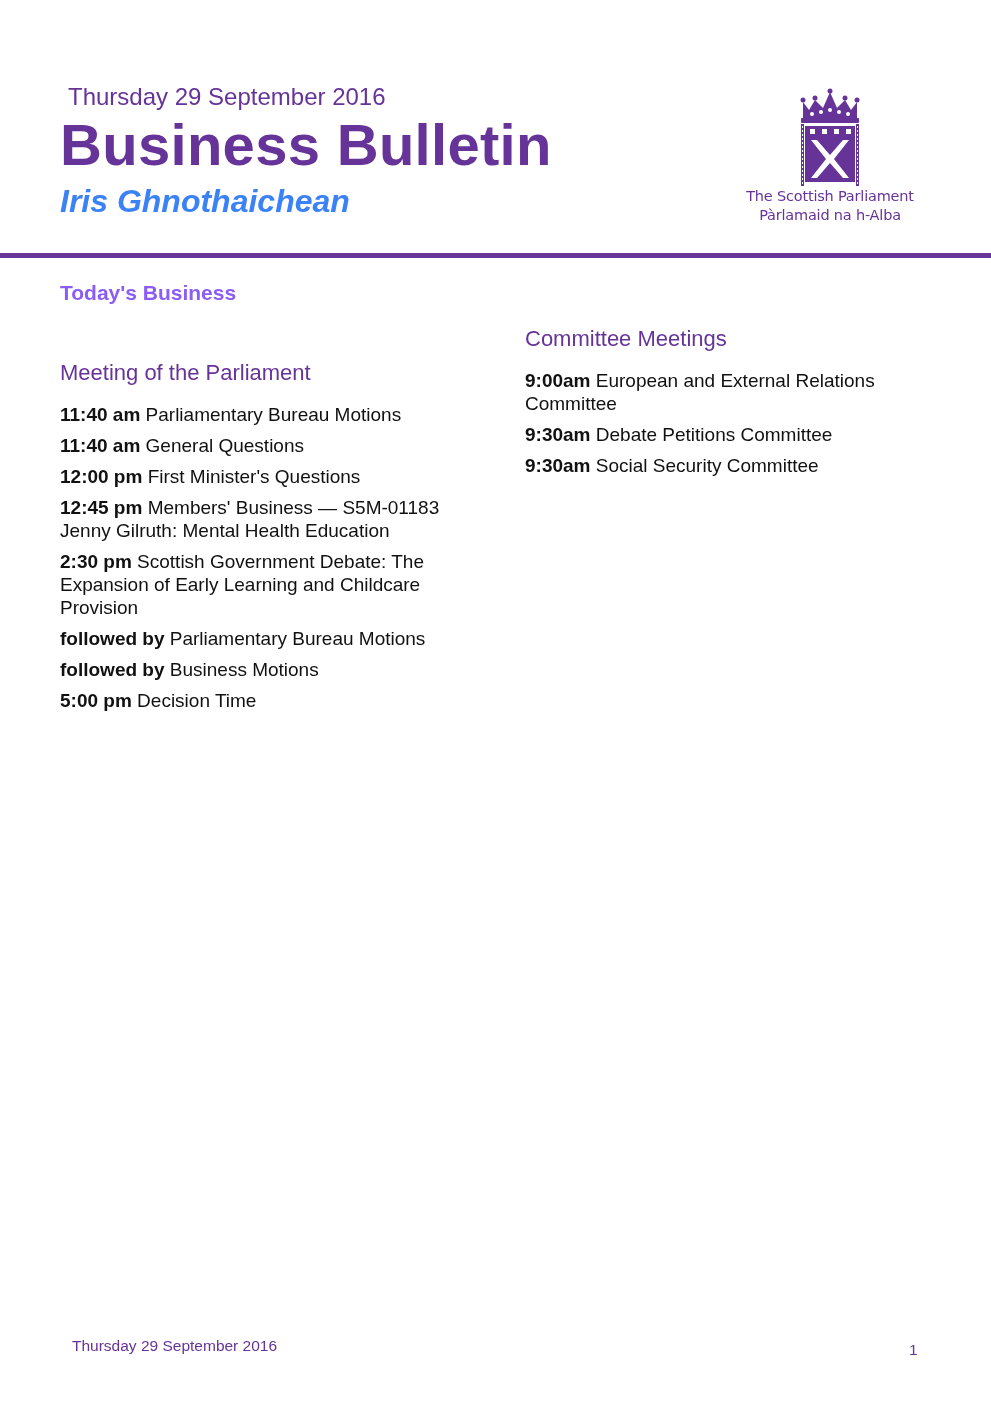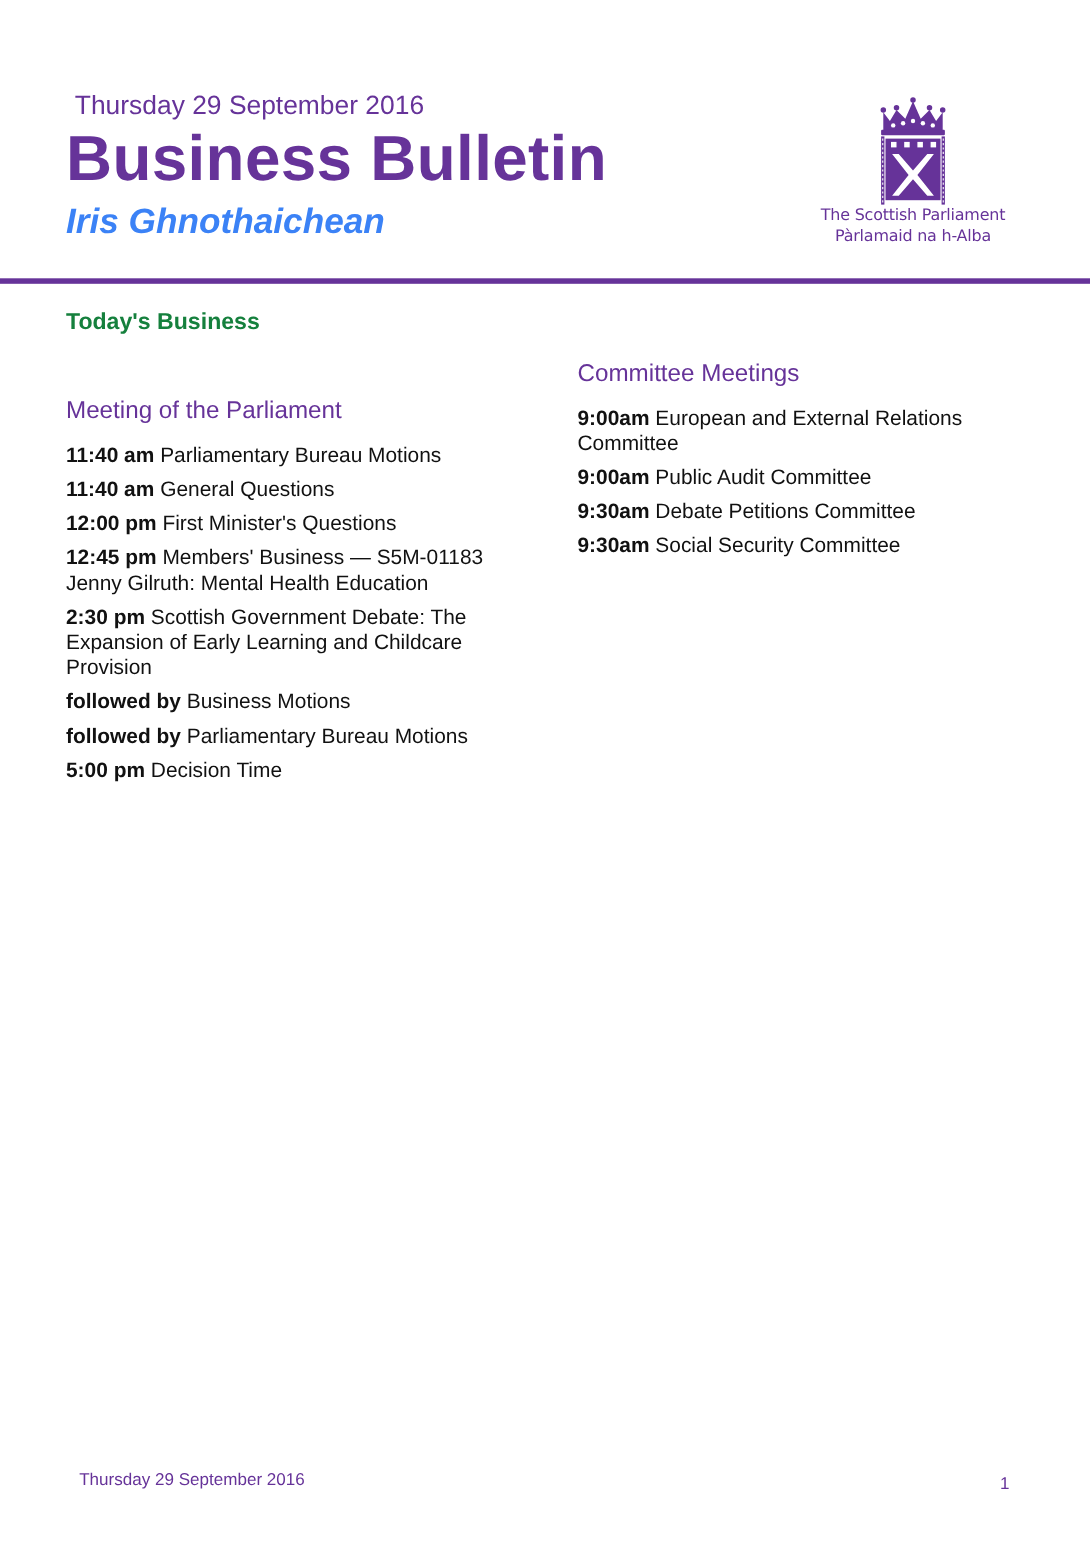--- a/index.html
+++ b/index.html
@@ -11,21 +11,21 @@
     .title { position: absolute; left: 60px; top: 112px; font-size: 58px; font-weight: bold; color: #663399; line-height: 66px; letter-spacing: 0.3px; }
     .subtitle { position: absolute; left: 60px; top: 182px; font-size: 32px; font-weight: bold; font-style: italic; color: #3b82f6; line-height: 38px; }
 
     .logo { position: absolute; left: 740px; top: 88px; width: 180px; height: 145px; }
     .logo-emblem { position: absolute; left: 57px; top: 0; width: 66px; height: 100px; }
     .logo-text { position: absolute; left: 0; top: 99px; width: 180px; text-align: center; color: #663399; font-family: "DejaVu Sans", sans-serif; font-size: 14.5px; line-height: 19px; font-weight: normal; letter-spacing: -0.2px; }
     .logo-text div { white-space: nowrap; }
 
     .rule { position: absolute; left: 0; top: 253px; width: 991px; height: 5px; background: #663399; }
 
-    .section-title { position: absolute; left: 60px; top: 280px; font-size: 21px; font-weight: bold; color: #15803d; line-height: 26px; }
+    .section-title { position: absolute; left: 60px; top: 280px; font-size: 21px; font-weight: bold; color: #8b5cf6; line-height: 26px; }
 
     .col { position: absolute; top: 324px; }
     .col-left { left: 60px; width: 420px; margin-top: 34px; }
     .col-right { left: 525px; width: 400px; }
     .col-heading { font-size: 22px; color: #663399; line-height: 30px; margin-bottom: 15px; }
 
     .item { font-size: 19px; line-height: 23px; margin-bottom: 8px; color: #111; }
     .item .time { font-weight: bold; }
 
     .footer-date { position: absolute; left: 72px; top: 1337px; font-size: 15.5px; color: #663399; }
@@ -84,28 +84,27 @@
 <div class="section-title">Today's Business</div>
 
 <div class="col col-left">
   <div class="col-heading">Meeting of the Parliament</div>
 
   <div class="item"><span class="time">11:40 am</span> <span>Parliamentary Bureau Motions</span></div>
   <div class="item"><span class="time">11:40 am</span> <span>General Questions</span></div>
   <div class="item"><span class="time">12:00 pm</span> <span>First Minister's Questions</span></div>
   <div class="item" style="width:410px"><span class="time">12:45 pm</span> <span>Members' Business — S5M-01183 Jenny Gilruth: Mental Health Education</span></div>
   <div class="item" style="width:395px"><span class="time">2:30 pm</span> <span>Scottish Government Debate: The Expansion of Early Learning and Childcare Provision</span></div>
+  <div class="item"><span class="time">followed by</span> <span>Parliamentary Bureau Motions</span></div>
   <div class="item"><span class="time">followed by</span> <span>Business Motions</span></div>
-  <div class="item"><span class="time">followed by</span> <span>Parliamentary Bureau Motions</span></div>
   <div class="item"><span class="time">5:00 pm</span> <span>Decision Time</span></div>
 </div>
 
 <div class="col col-right">
   <div class="col-heading">Committee Meetings</div>
 
   <div class="item" style="width:385px"><span class="time">9:00am</span> <span>European and External Relations Committee</span></div>
-  <div class="item"><span class="time">9:00am</span> <span>Public Audit Committee</span></div>
   <div class="item"><span class="time">9:30am</span> <span>Debate Petitions Committee</span></div>
   <div class="item"><span class="time">9:30am</span> <span>Social Security Committee</span></div>
 </div>
 
 <div class="footer-date">Thursday 29 September 2016</div>
 <div class="page-num">1</div>
 
 </body></html>

